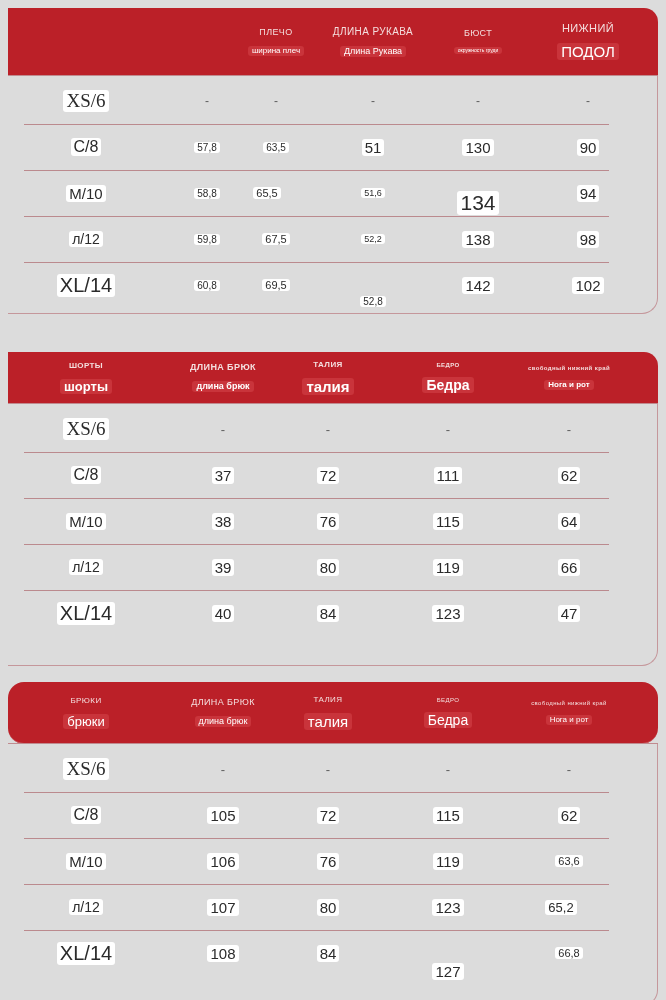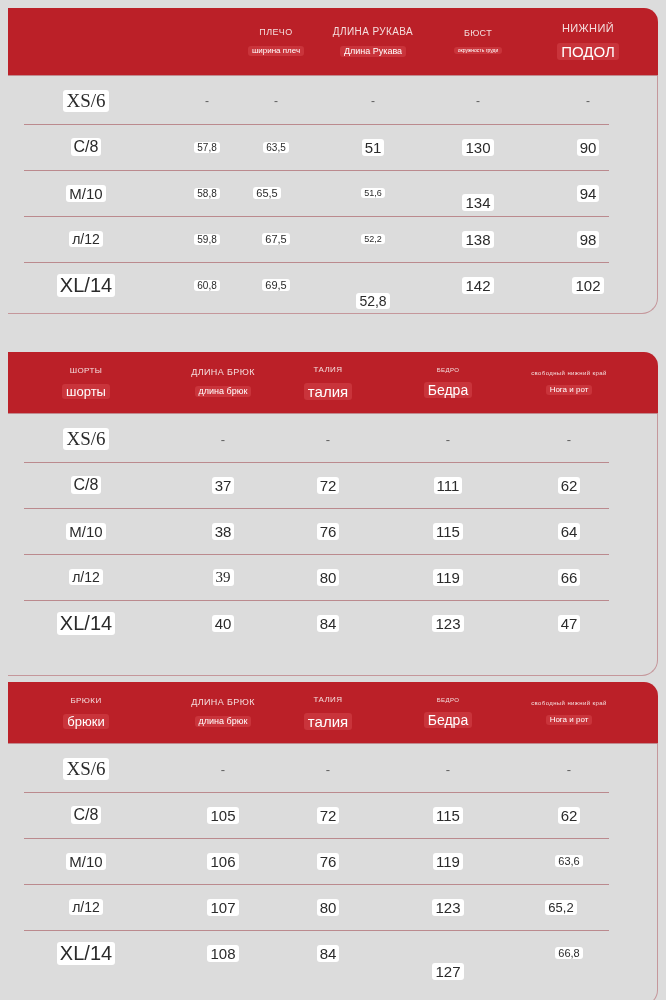--- a/index.html
+++ b/index.html
@@ -167,43 +167,43 @@
             <div class="cell" style="position: absolute; left: 228px; width: 80px; font-size: 10px;"><span class="v">63,5</span></div>
             <div class="cell" style="position: absolute; left: 300px; width: 130px; font-size: 15px;"><span class="v">51</span></div>
             <div class="cell" style="position: absolute; left: 420px; width: 100px; font-size: 15px;"><span class="v">130</span></div>
             <div class="cell" style="position: absolute; left: 510px; width: 140px; font-size: 15px;"><span class="v">90</span></div>
           </div>
           <div class="trow">
             <div class="cell sz-m" style="position: absolute; left: 8px; width: 140px;"><span class="v">M/10</span></div>
             <div class="cell" style="position: absolute; left: 140px; width: 118px; font-size: 10px;"><span class="v">58,8</span></div>
             <div class="cell" style="position: absolute; left: 219px; width: 80px; font-size: 11px;"><span class="v">65,5</span></div>
             <div class="cell" style="position: absolute; left: 300px; width: 130px; font-size: 9px;"><span class="v">51,6</span></div>
-            <div class="cell" style="position: absolute; left: 420px; width: 100px; font-size: 15px; margin-top: 19px;"><span class="v">134</span></div>
+            <div class="cell" style="position: absolute; left: 420px; width: 100px; font-size: 21px; margin-top: 19px;"><span class="v">134</span></div>
             <div class="cell" style="position: absolute; left: 510px; width: 140px; font-size: 15px;"><span class="v">94</span></div>
           </div>
           <div class="trow">
             <div class="cell sz-l" style="position: absolute; left: 8px; width: 140px;"><span class="v">л/12</span></div>
             <div class="cell" style="position: absolute; left: 140px; width: 118px; font-size: 10px;"><span class="v">59,8</span></div>
             <div class="cell" style="position: absolute; left: 228px; width: 80px; font-size: 11px;"><span class="v">67,5</span></div>
             <div class="cell" style="position: absolute; left: 300px; width: 130px; font-size: 9px;"><span class="v">52,2</span></div>
             <div class="cell" style="position: absolute; left: 420px; width: 100px; font-size: 15px;"><span class="v">138</span></div>
             <div class="cell" style="position: absolute; left: 510px; width: 140px; font-size: 15px;"><span class="v">98</span></div>
           </div>
           <div class="trow">
             <div class="cell sz-xl" style="position: absolute; left: 8px; width: 140px;"><span class="v">XL/14</span></div>
             <div class="cell" style="position: absolute; left: 140px; width: 118px; font-size: 10px;"><span class="v">60,8</span></div>
             <div class="cell" style="position: absolute; left: 228px; width: 80px; font-size: 11px;"><span class="v">69,5</span></div>
-            <div class="cell" style="position: absolute; left: 300px; width: 130px; font-size: 14px; margin-top: 32px;"><span class="v">52,8</span></div>
+            <div class="cell" style="position: absolute; left: 300px; width: 130px; font-size: 10px; margin-top: 32px;"><span class="v">52,8</span></div>
             <div class="cell" style="position: absolute; left: 420px; width: 100px; font-size: 15px;"><span class="v">142</span></div>
             <div class="cell" style="position: absolute; left: 510px; width: 140px; font-size: 15px;"><span class="v">102</span></div>
           </div>
         </div>
       </div>
       <div class="size-table" style="top: 352px;">
-        <div class="thead" style="height: 62px;">
+        <div class="thead" style="height: 52px; font-weight: bold;">
           <div class="hcell" style="position: absolute; left: 8px; width: 140px; top: 0px; bottom: 0px;">
             <div class="hcap" style="font-size: 8px;">ШОРТЫ</div>
             <div class="hsub" style="font-size: 13px;">шорты</div>
           </div>
           <div class="hcell" style="position: absolute; left: 150px; width: 130px; top: 0px; bottom: 0px;">
             <div class="hcap" style="font-size: 9px;">ДЛИНА БРЮК</div>
             <div class="hsub" style="font-size: 9px;">длина брюк</div>
           </div>
           <div class="hcell" style="position: absolute; left: 250px; width: 140px; top: 0px; bottom: 0px;">
             <div class="hcap" style="font-size: 8px;">ТАЛИЯ</div>
@@ -235,36 +235,36 @@
           </div>
           <div class="trow">
             <div class="cell sz-m" style="position: absolute; left: 8px; width: 140px;"><span class="v">M/10</span></div>
             <div class="cell" style="position: absolute; left: 150px; width: 130px; font-size: 15px;"><span class="v">38</span></div>
             <div class="cell" style="position: absolute; left: 250px; width: 140px; font-size: 15px;"><span class="v">76</span></div>
             <div class="cell" style="position: absolute; left: 370px; width: 140px; font-size: 15px;"><span class="v">115</span></div>
             <div class="cell" style="position: absolute; left: 480px; width: 162px; font-size: 15px;"><span class="v">64</span></div>
           </div>
           <div class="trow">
             <div class="cell sz-l" style="position: absolute; left: 8px; width: 140px;"><span class="v">л/12</span></div>
-            <div class="cell" style="position: absolute; left: 150px; width: 130px; font-size: 15px; font-family: Liberation Serif, serif;"><span class="v">39</span></div>
+            <div class="cell" style="position: absolute; left: 150px; width: 130px; font-size: 15px;"><span class="v">39</span></div>
             <div class="cell" style="position: absolute; left: 250px; width: 140px; font-size: 15px;"><span class="v">80</span></div>
             <div class="cell" style="position: absolute; left: 370px; width: 140px; font-size: 15px;"><span class="v">119</span></div>
             <div class="cell" style="position: absolute; left: 480px; width: 162px; font-size: 15px;"><span class="v">66</span></div>
           </div>
           <div class="trow">
             <div class="cell sz-xl" style="position: absolute; left: 8px; width: 140px;"><span class="v">XL/14</span></div>
             <div class="cell" style="position: absolute; left: 150px; width: 130px; font-size: 15px;"><span class="v">40</span></div>
             <div class="cell" style="position: absolute; left: 250px; width: 140px; font-size: 15px;"><span class="v">84</span></div>
             <div class="cell" style="position: absolute; left: 370px; width: 140px; font-size: 15px;"><span class="v">123</span></div>
             <div class="cell" style="position: absolute; left: 480px; width: 162px; font-size: 15px;"><span class="v">47</span></div>
           </div>
         </div>
       </div>
       <div class="size-table" style="top: 682px;">
-        <div class="thead" style="height: 62px;">
+        <div class="thead" style="height: 62px; border-radius: 16px;">
           <div class="hcell" style="position: absolute; left: 8px; width: 140px; top: 0px; bottom: 0px;">
             <div class="hcap" style="font-size: 8px;">БРЮКИ</div>
             <div class="hsub" style="font-size: 13px;">брюки</div>
           </div>
           <div class="hcell" style="position: absolute; left: 150px; width: 130px; top: 0px; bottom: 0px;">
             <div class="hcap" style="font-size: 9px;">ДЛИНА БРЮК</div>
             <div class="hsub" style="font-size: 9px;">длина брюк</div>
           </div>
           <div class="hcell" style="position: absolute; left: 250px; width: 140px; top: 0px; bottom: 0px;">
             <div class="hcap" style="font-size: 8px;">ТАЛИЯ</div>

